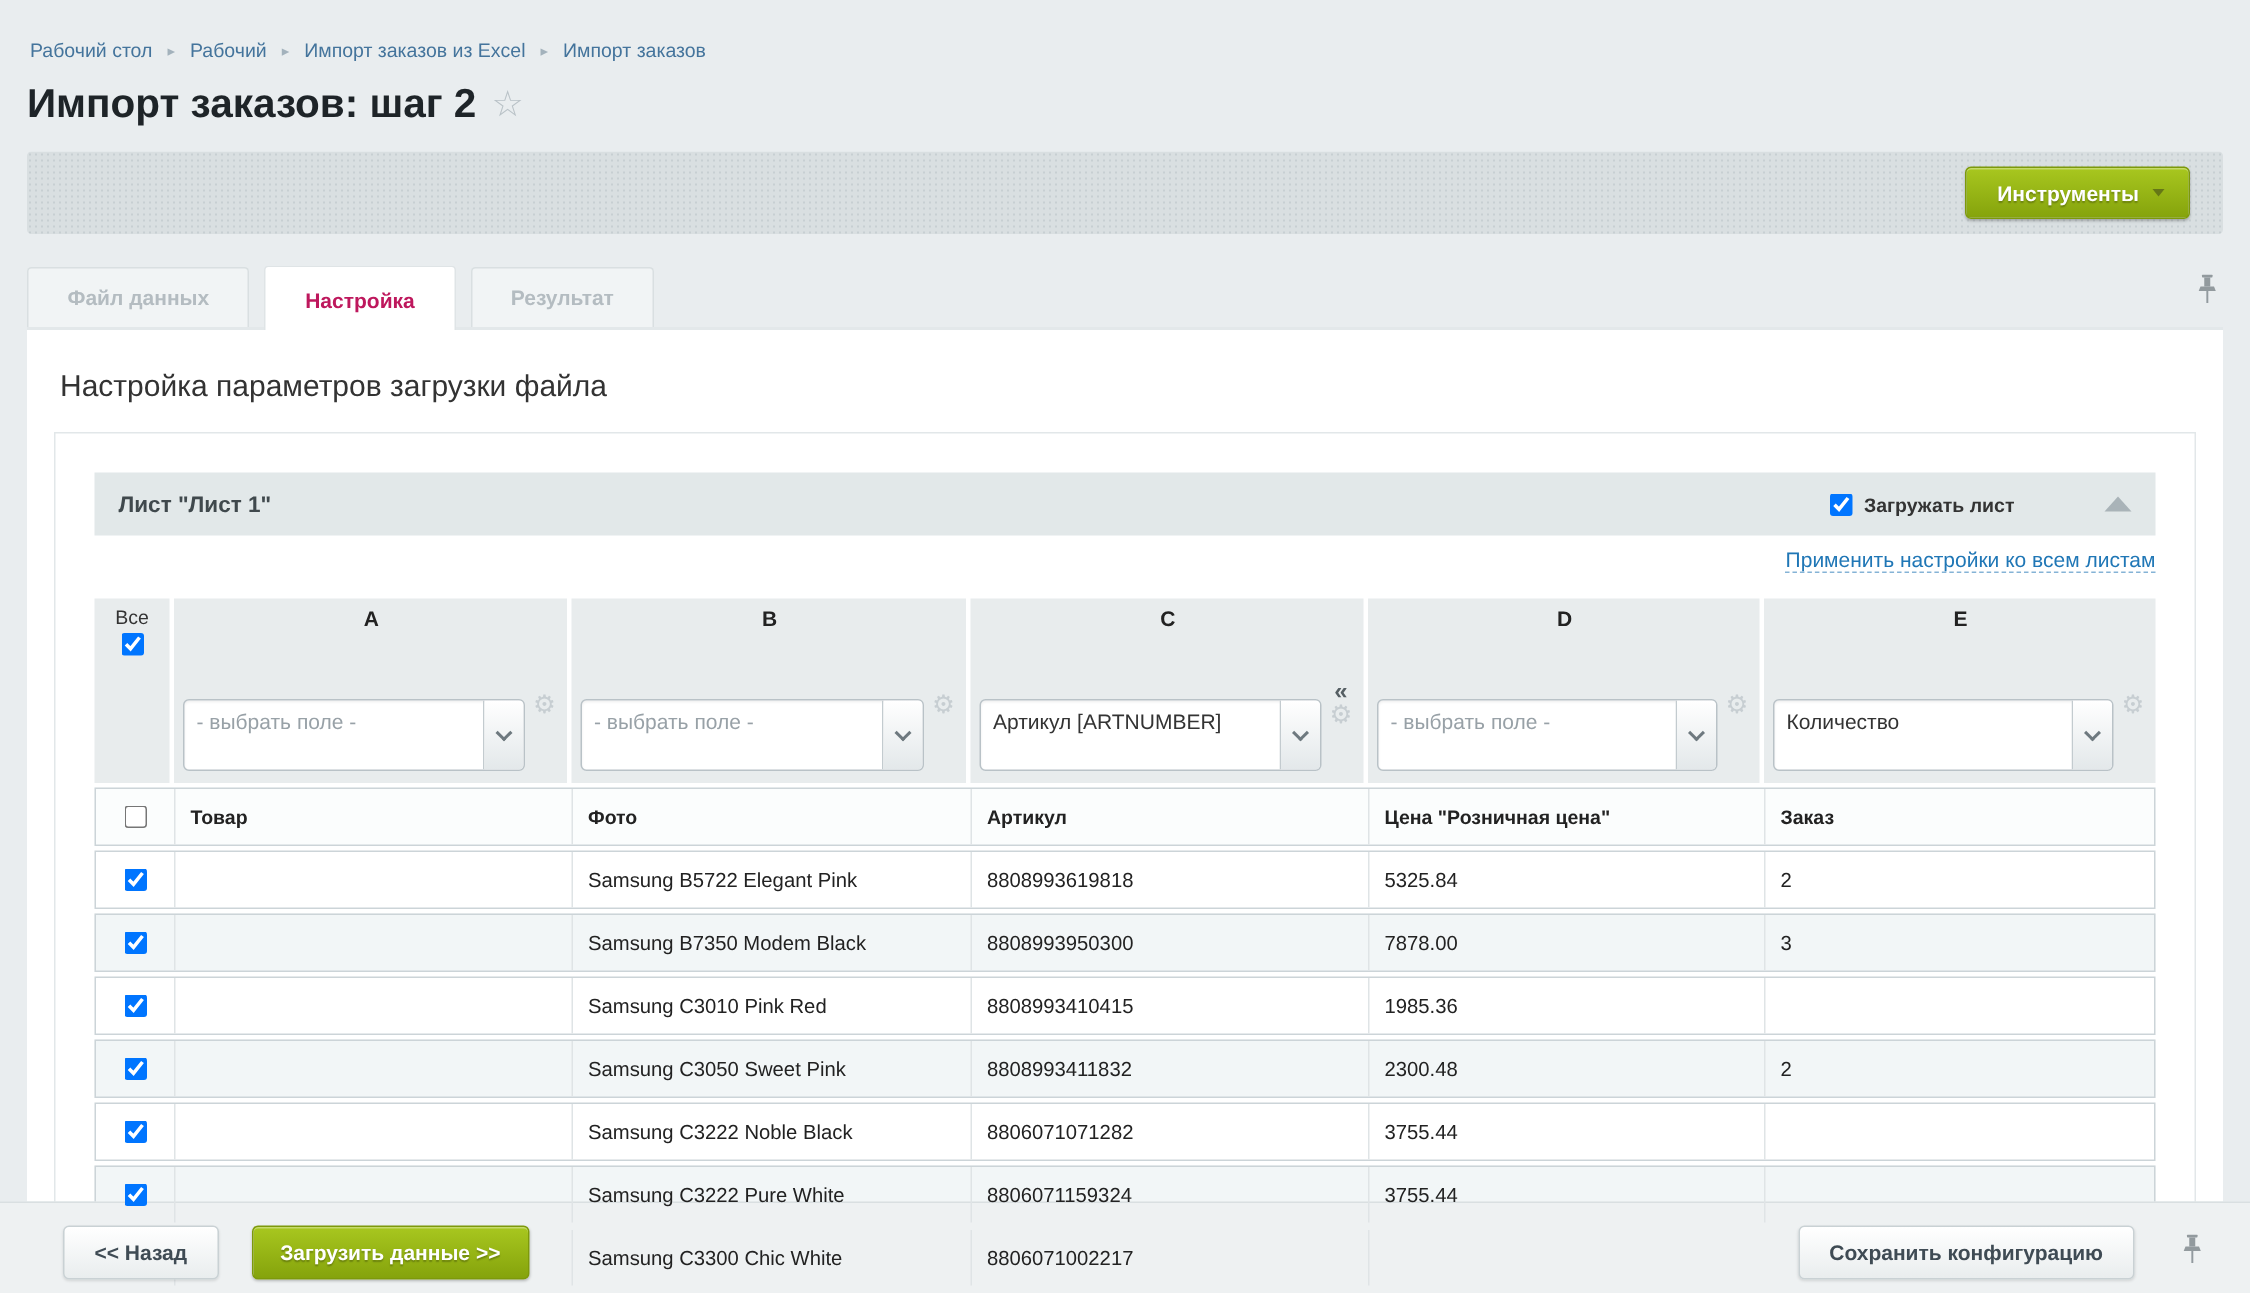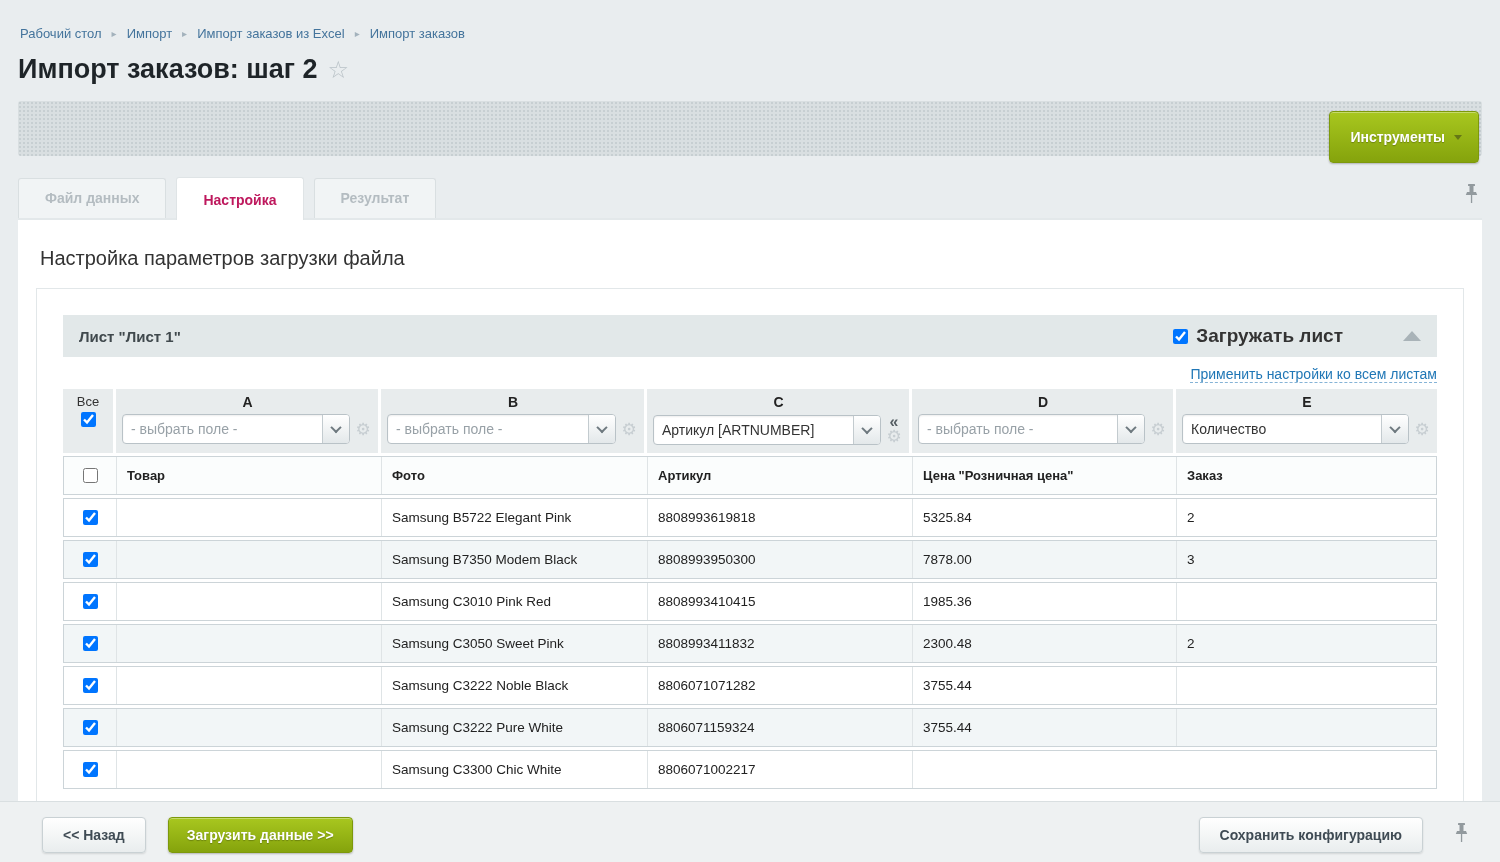--- a/index.html
+++ b/index.html
@@ -27,21 +27,21 @@
   .btn-green {
     background: linear-gradient(#a8c71f, #85a30c);
     border:1px solid #7d990b; border-radius:4px;
     color:#fff; font-weight:bold; font-size:14px;
     padding:9px 18px; cursor:pointer;
     text-shadow:0 1px 1px rgba(0,0,0,.25);
     box-shadow: inset 0 1px 0 rgba(255,255,255,.35), 0 1px 2px rgba(0,0,0,.25);
     font-family:"Liberation Sans", sans-serif;
     display:inline-flex; align-items:center; gap:9px;
   }
-  .tools-btn { position:absolute; right:3px; top:10px; height:52px; padding:0 16px 0 20px; }
+  .tools-btn { position:absolute; right:22px; top:10px; height:35px; padding:0 16px 0 20px; }
   .chev-solid { width:0; height:0; border-left:4px solid transparent; border-right:4px solid transparent; border-top:5px solid #657716; }
   
   .tabs-row { margin:17px 18px 0; display:flex; align-items:flex-end; border-bottom:2px solid #e3e8ea; height:47px; }
   .tab {
     font-size:14px; font-weight:bold; padding:11px 26px 12px; margin-right:10px;
     border:1px solid #d9dfe1; border-bottom:none; border-radius:3px 3px 0 0;
     background:#f1f4f5; color:#b4bcc1; cursor:pointer; white-space:nowrap;
   }
   .tab.active {
     background:#fff; color:#be185d; position:relative; z-index:2;
@@ -49,35 +49,35 @@
   }
   .pin { margin-left:auto; align-self:center; cursor:pointer; padding:0 4px; }
   
   .content { margin:0 18px; background:#fff; height:581px; padding:1px 0; }
   .content h2 { font-size:20px; font-weight:normal; color:#333; margin:26px 22px 18px; }
   .outer-box { margin:0 18px; border:1px solid #e2e7e9; padding:26px 26px 14px; }
   
   .sheet-header { height:42px; background:#e2e8e9; display:flex; align-items:center; padding:0 16px; }
   .sheet-title { font-size:15px; font-weight:bold; color:#40494d; }
   .sheet-right { margin-left:auto; display:flex; align-items:center; gap:8px; }
-  .sheet-right label { font-size:19px; font-weight:bold; color:#333; }
+  .sheet-right label { font-size:13px; font-weight:bold; color:#333; }
   .tri-up { width:0; height:0; border-left:9px solid transparent; border-right:9px solid transparent; border-bottom:10px solid #a9b3b8; margin-left:52px; cursor:pointer; }
-  .apply-row { text-align:right; margin:8px 0 6px; }
+  .apply-row { text-align:right; margin:8px 0 16px; }
   .dashed-link { font-size:14px; color:#2077b6; text-decoration:none; border-bottom:1px dashed #85b3d6; cursor:pointer; }
   
   .map-grid { display:grid; grid-template-columns:50px 262px 263px 262px 261px 1fr; column-gap:3px; margin-top:4px; }
   .map-cell { background:#e8eced; display:flex; flex-direction:column; padding:3px 5px 8px 6px; }
   .all-cell { align-items:center; padding:3px 0 0; }
   .all-label { font-size:13px; color:#333; padding:2px 0 3px; }
   .col-letter { text-align:center; font-size:14px; font-weight:bold; color:#222; padding:2px 0 4px; }
   .sel-row { display:flex; align-items:center; }
   .fselect {
-    flex:1; min-width:0; height:30px; background:#fff;
+    flex:1; min-width:0; height:48px; background:#fff;
     border:1px solid #b9c2c7; border-radius:4px; display:flex; align-items:stretch;
-    cursor:pointer; box-shadow: inset 0 1px 2px rgba(0,0,0,.07);
+    cursor:pointer; box-shadow: inset 0 1px 2px rgba(0,0,0,.07); margin-top: 42px;
   }
   .sel-text { flex:1; padding:0 8px; line-height:28px; font-size:14px; color:#333; white-space:nowrap; overflow:hidden; }
   .fselect.placeholder .sel-text { color:#98a1a7; }
   .sel-arrow { width:27px; border-left:1px solid #c3cbcf; background:linear-gradient(#fff,#e3e8ea); display:flex; align-items:center; justify-content:center; border-radius:0 3px 3px 0; }
   .chev-down { width:8px; height:8px; border-right:2px solid #6e797f; border-bottom:2px solid #6e797f; transform:rotate(45deg) translate(-1px,-1px); }
   .icon-stack { width:20px; margin-left:3px; display:flex; flex-direction:column; align-items:center; justify-content:center; line-height:1; }
   .gear { font-size:17px; color:#c7ced2; cursor:pointer; }
   .laquo { font-size:16px; font-weight:bold; color:#555e63; cursor:pointer; margin-bottom:-2px; }
   
   .data-table { margin-top:2px; }
@@ -104,21 +104,21 @@
     padding:9px 20px; cursor:pointer;
     box-shadow:0 1px 2px rgba(0,0,0,.12);
   }
 </style>
 </head>
 <body>
 
 <div class="breadcrumb" id="breadcrumb">
     <a class="bc-link">Рабочий стол</a>
     <span class="bc-sep">▸</span>
-    <a class="bc-link">Импорт</a>
+    <a class="bc-link">Рабочий</a>
     <span class="bc-sep">▸</span>
     <a class="bc-link">Импорт заказов из Excel</a>
     <span class="bc-sep">▸</span>
     <a class="bc-link">Импорт заказов</a>
   </div>
 
 <div class="title-row">
   <h1>Импорт заказов: шаг 2</h1>
   <span class="star">☆</span>
 </div>

